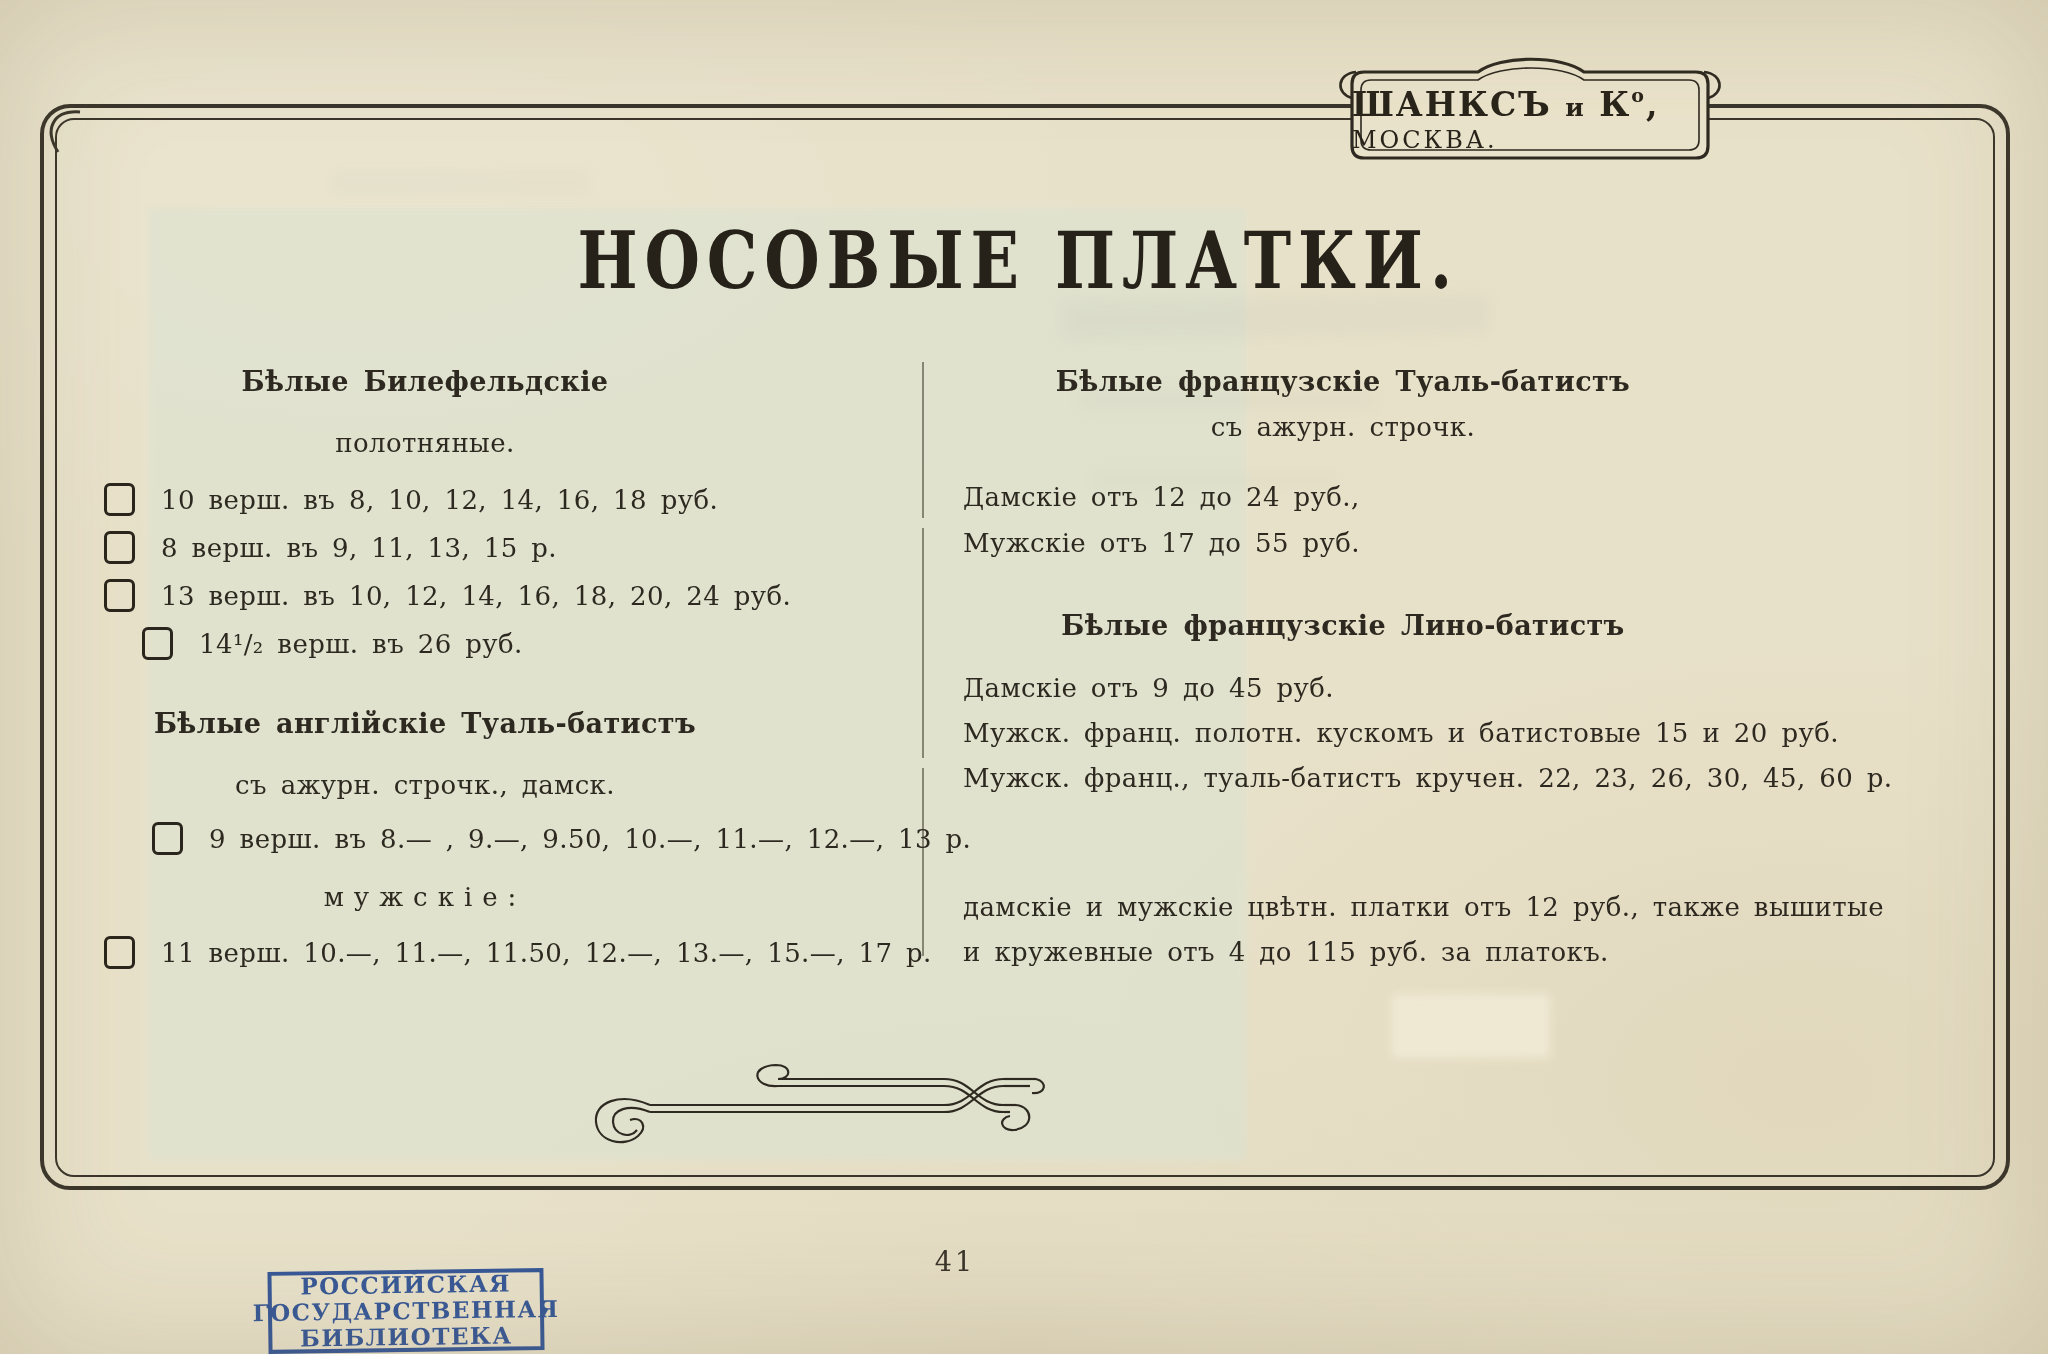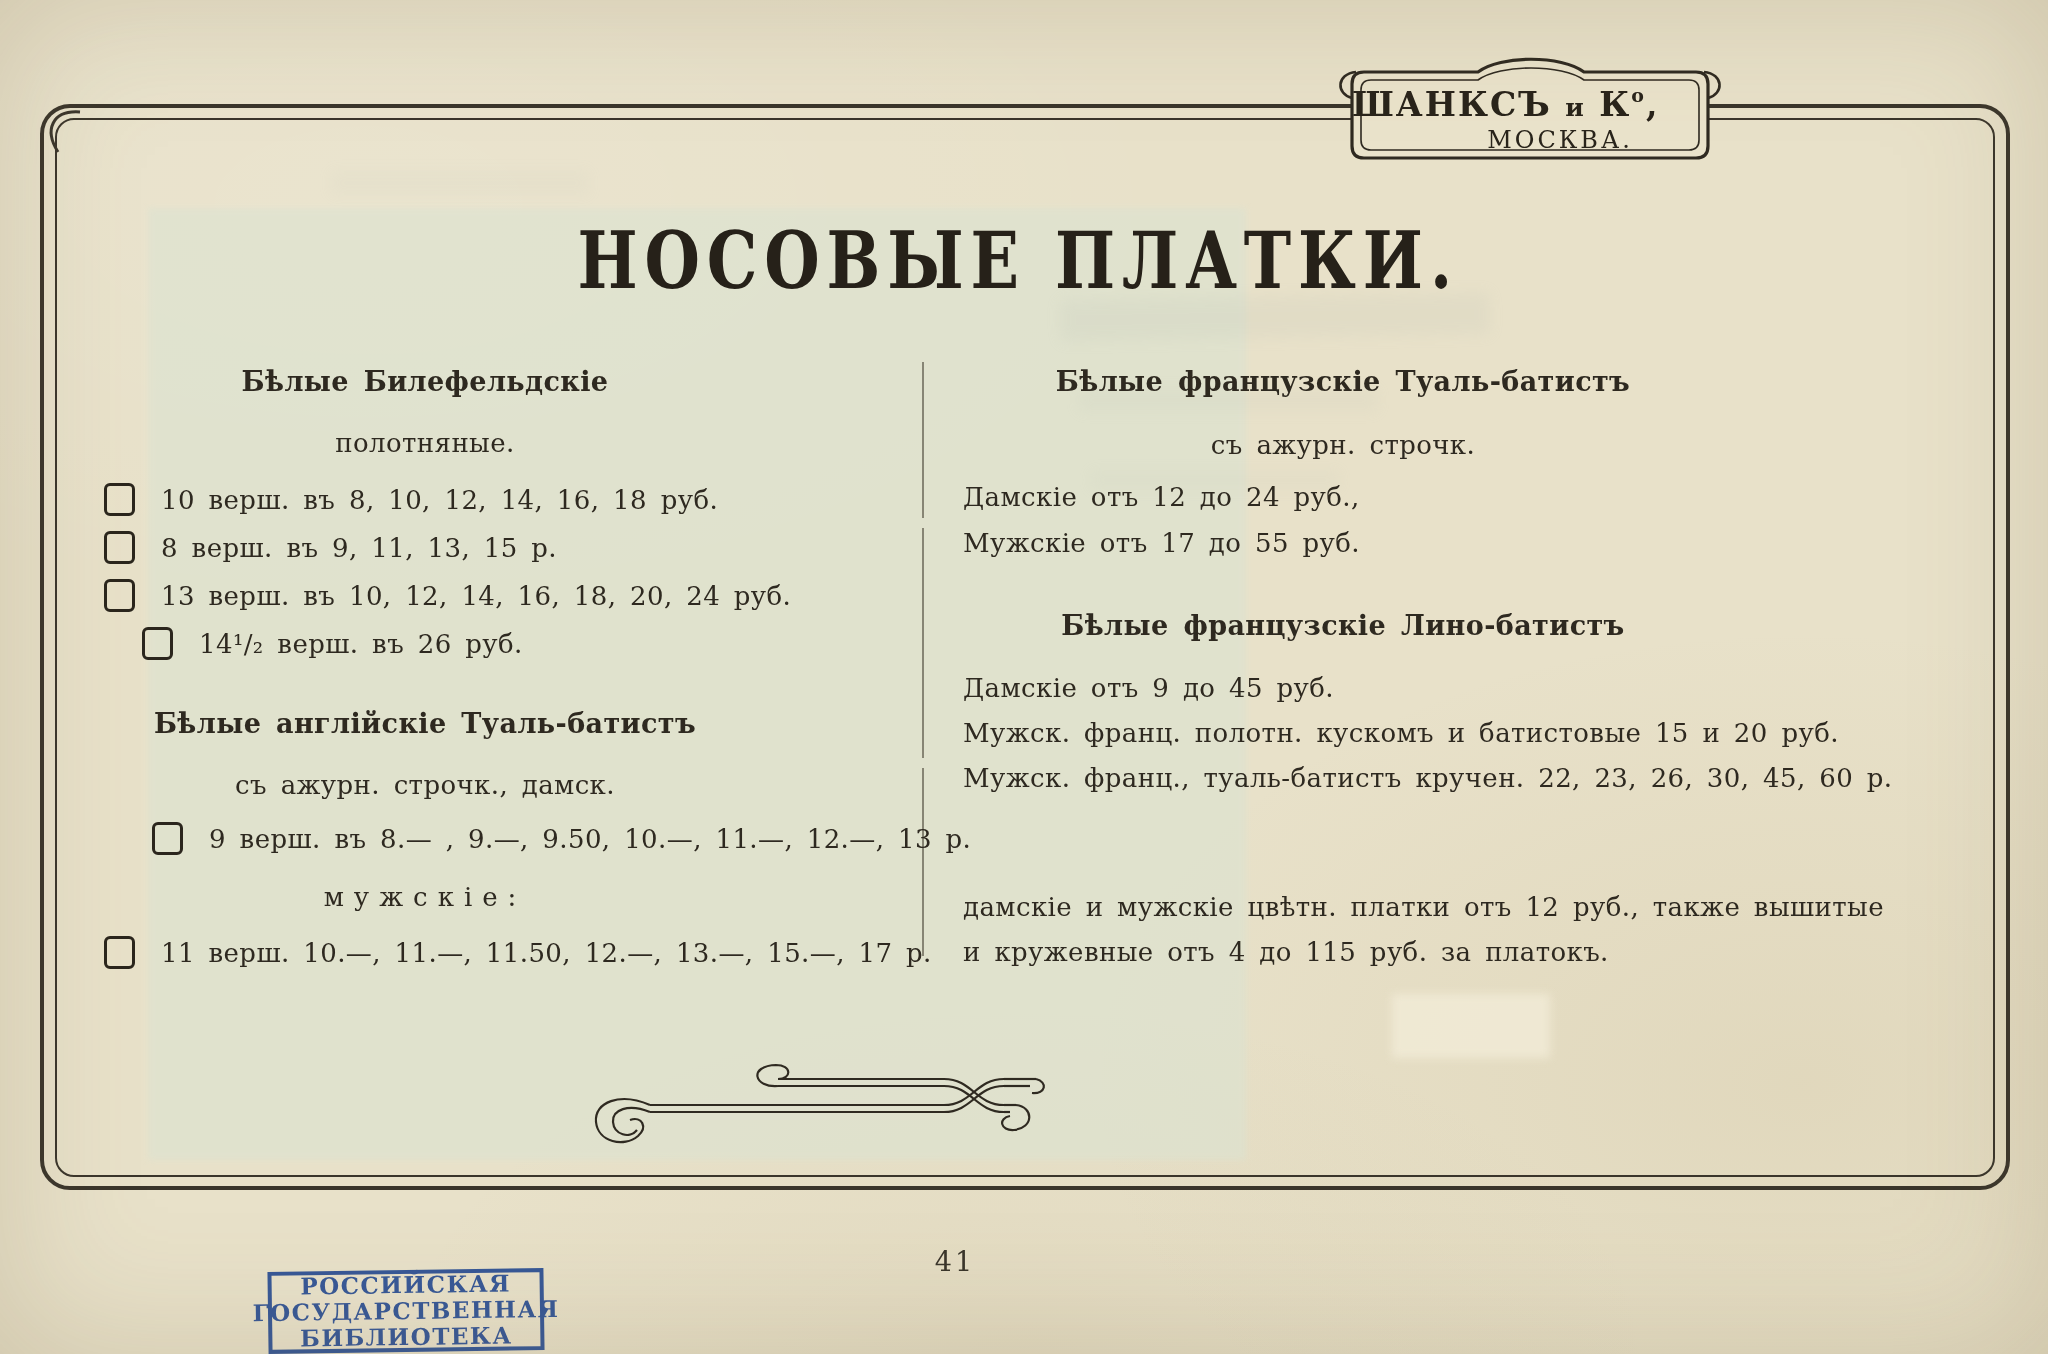--- a/index.html
+++ b/index.html
@@ -30,22 +30,22 @@
 
   .chk-row{position:absolute;display:flex;align-items:center;gap:26px;}
   .chk{width:25px;height:27px;border:3px solid #2b261d;border-radius:6px;flex:0 0 auto;background:transparent;}
 
   .divider-col{position:absolute;left:922px;width:2px;background:rgba(62,56,44,.55);}
 
   .plate-name{position:absolute;left:1352px;top:84px;width:356px;text-align:left;font-weight:bold;
     font-size:33px;letter-spacing:2px;color:#29241b;white-space:nowrap;}
   .plate-name .conj{font-size:25px;font-weight:bold;}
   .plate-name sup{font-size:19px;vertical-align:14px;}
-  .plate-city{position:absolute;left:1352px;top:126px;width:356px;text-align:center;
-    font-size:24px;letter-spacing:3px;color:#29241b;padding-left:30px;}
+  .plate-city{position:absolute;left:1352px;top:126px;width:356px;text-align:left;
+    font-size:24px;letter-spacing:3px;color:#29241b;}
 
   .pagenum{position:absolute;left:915px;top:1246px;width:80px;text-align:center;
     font-size:27px;letter-spacing:3px;color:#3a352b;}
 
   .stamp{
     position:absolute;left:268px;top:1270px;width:268px;height:74px;
     border:4px solid #2d5094;transform:rotate(-0.8deg);
     display:flex;flex-direction:column;justify-content:center;align-items:center;
     color:#2d5094;opacity:.94;background:rgba(255,255,255,.03);
   }
@@ -143,21 +143,21 @@
   </div>
 
   <div class="t center ws-wide" style="left:110px;top:882px;width:630px;">мужскіе:</div>
 
   <div class="chk-row" style="left:104px;top:936px;">
     <span class="chk"></span>
     <span class="t" style="position:static;">11 верш. 10.—, 11.—, 11.50, 12.—, 13.—, 15.—, 17 р.</span>
   </div>
 
   <div class="t bold center" style="left:963px;top:366px;width:760px;font-size:27px;">Бѣлые французскіе Туаль-батистъ</div>
-  <div class="t center" style="left:963px;top:430px;width:760px;">съ ажурн. строчк.</div>
+  <div class="t center" style="left:963px;top:412px;width:760px;">съ ажурн. строчк.</div>
   <div class="t" style="left:963px;top:482px;">Дамскіе отъ 12 до 24 руб.,</div>
   <div class="t" style="left:963px;top:528px;">Мужскіе отъ 17 до 55 руб.</div>
 
   <div class="t bold center" style="left:963px;top:610px;width:760px;font-size:27px;">Бѣлые французскіе Лино-батистъ</div>
   <div class="t" style="left:963px;top:673px;">Дамскіе отъ 9 до 45 руб.</div>
   <div class="t" style="left:963px;top:718px;">Мужск. франц. полотн. кускомъ и батистовые 15 и 20 руб.</div>
   <div class="t" style="left:963px;top:763px;">Мужск. франц., туаль-батистъ кручен. 22, 23, 26, 30, 45, 60 р.</div>
 
   <div class="t" style="left:963px;top:892px;">дамскіе и мужскіе цвѣтн. платки отъ 12 руб., также вышитые</div>
   <div class="t" style="left:963px;top:937px;">и кружевные отъ 4 до 115 руб. за платокъ.</div>

